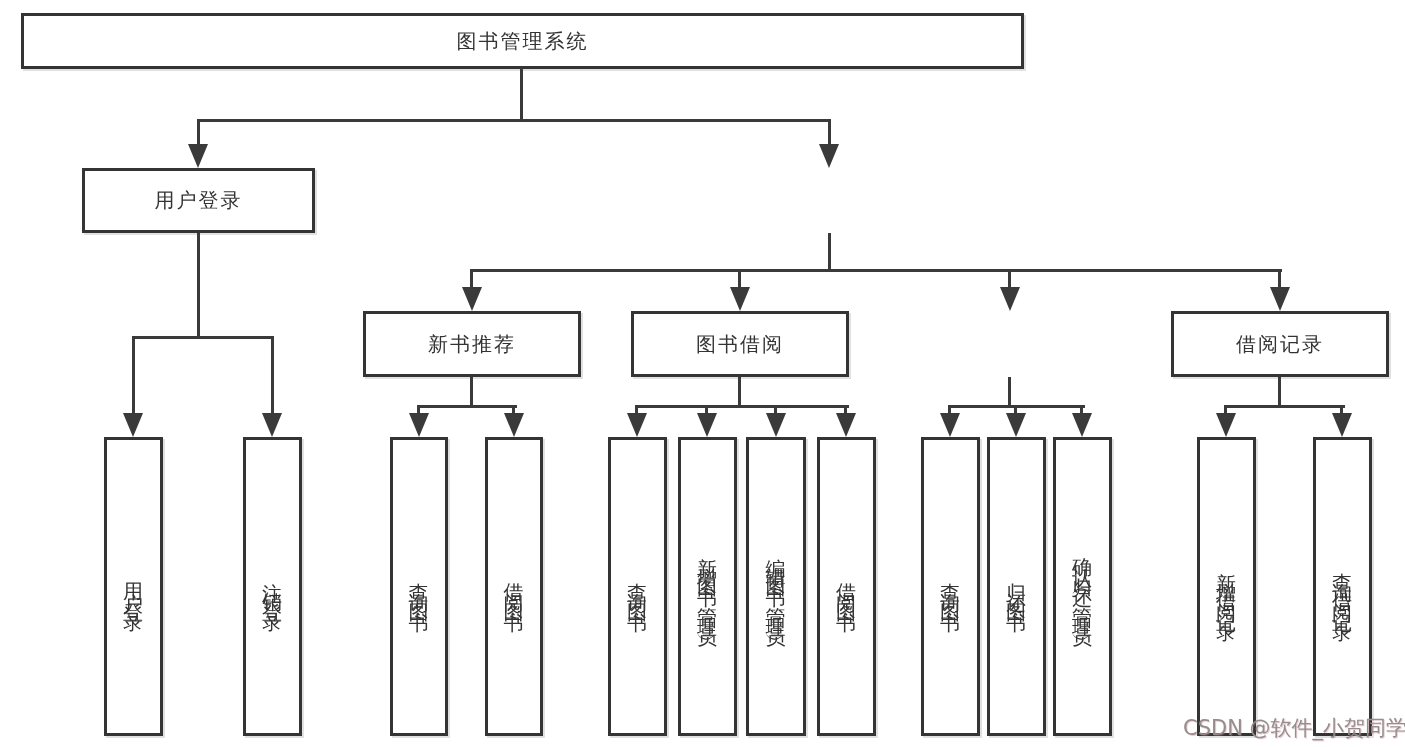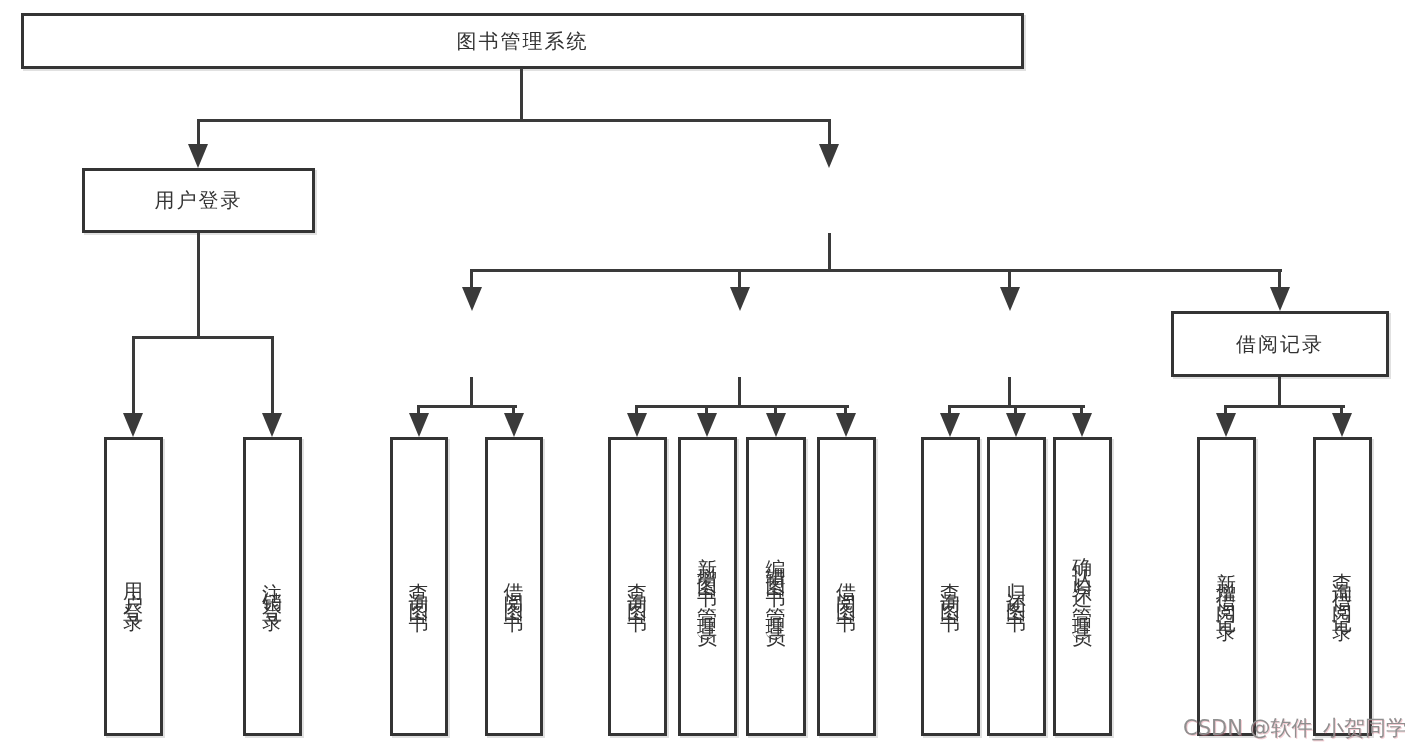--- a/index.html
+++ b/index.html
@@ -58,20 +58,22 @@
   <div class="hl" style="left:470px;top:269px;width:812px"></div>
   <div class="vl" style="left:470px;top:269px;height:22px"></div>
   <div class="ah" style="left:462px;top:287px"></div>
   <div class="vl" style="left:738px;top:269px;height:22px"></div>
   <div class="ah" style="left:730px;top:287px"></div>
   <div class="vl" style="left:1008px;top:269px;height:22px"></div>
   <div class="ah" style="left:1000px;top:287px"></div>
   <div class="vl" style="left:1278px;top:269px;height:22px"></div>
   <div class="ah" style="left:1270px;top:287px"></div>
 
+  <div class="box" style="left:363px;top:311px;width:218px;height:66px">新书推荐</div>
+  <div class="box" style="left:631px;top:311px;width:218px;height:66px">图书借阅</div>
   <div class="box" style="left:1171px;top:311px;width:218px;height:66px">借阅记录</div>
 
   <div class="vl" style="left:470px;top:377px;height:31px"></div>
   <div class="hl" style="left:417px;top:405px;width:100px"></div>
   <div class="vl" style="left:417px;top:405px;height:12px"></div>
   <div class="ah" style="left:409px;top:413px"></div>
   <div class="vl" style="left:512px;top:405px;height:12px"></div>
   <div class="ah" style="left:504px;top:413px"></div>
 
   <div class="vl" style="left:738px;top:377px;height:31px"></div>

